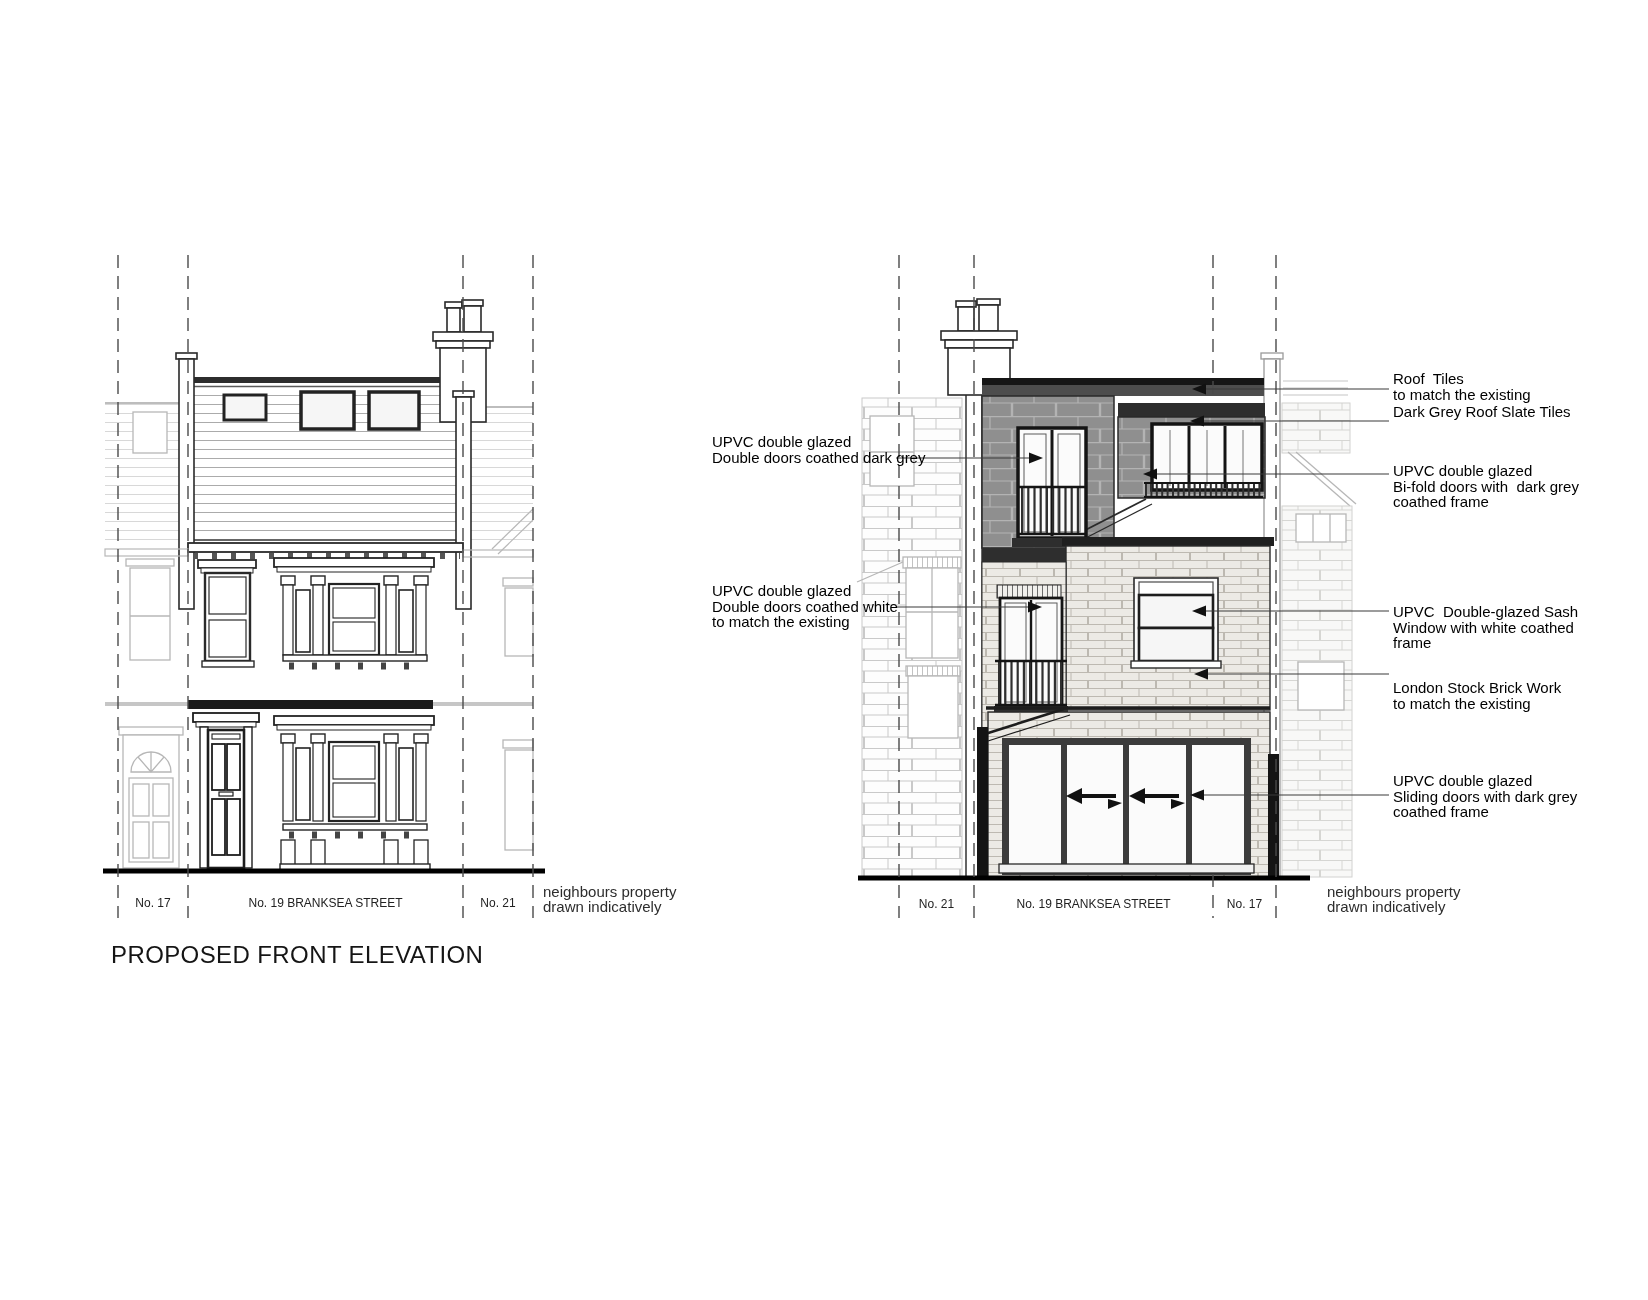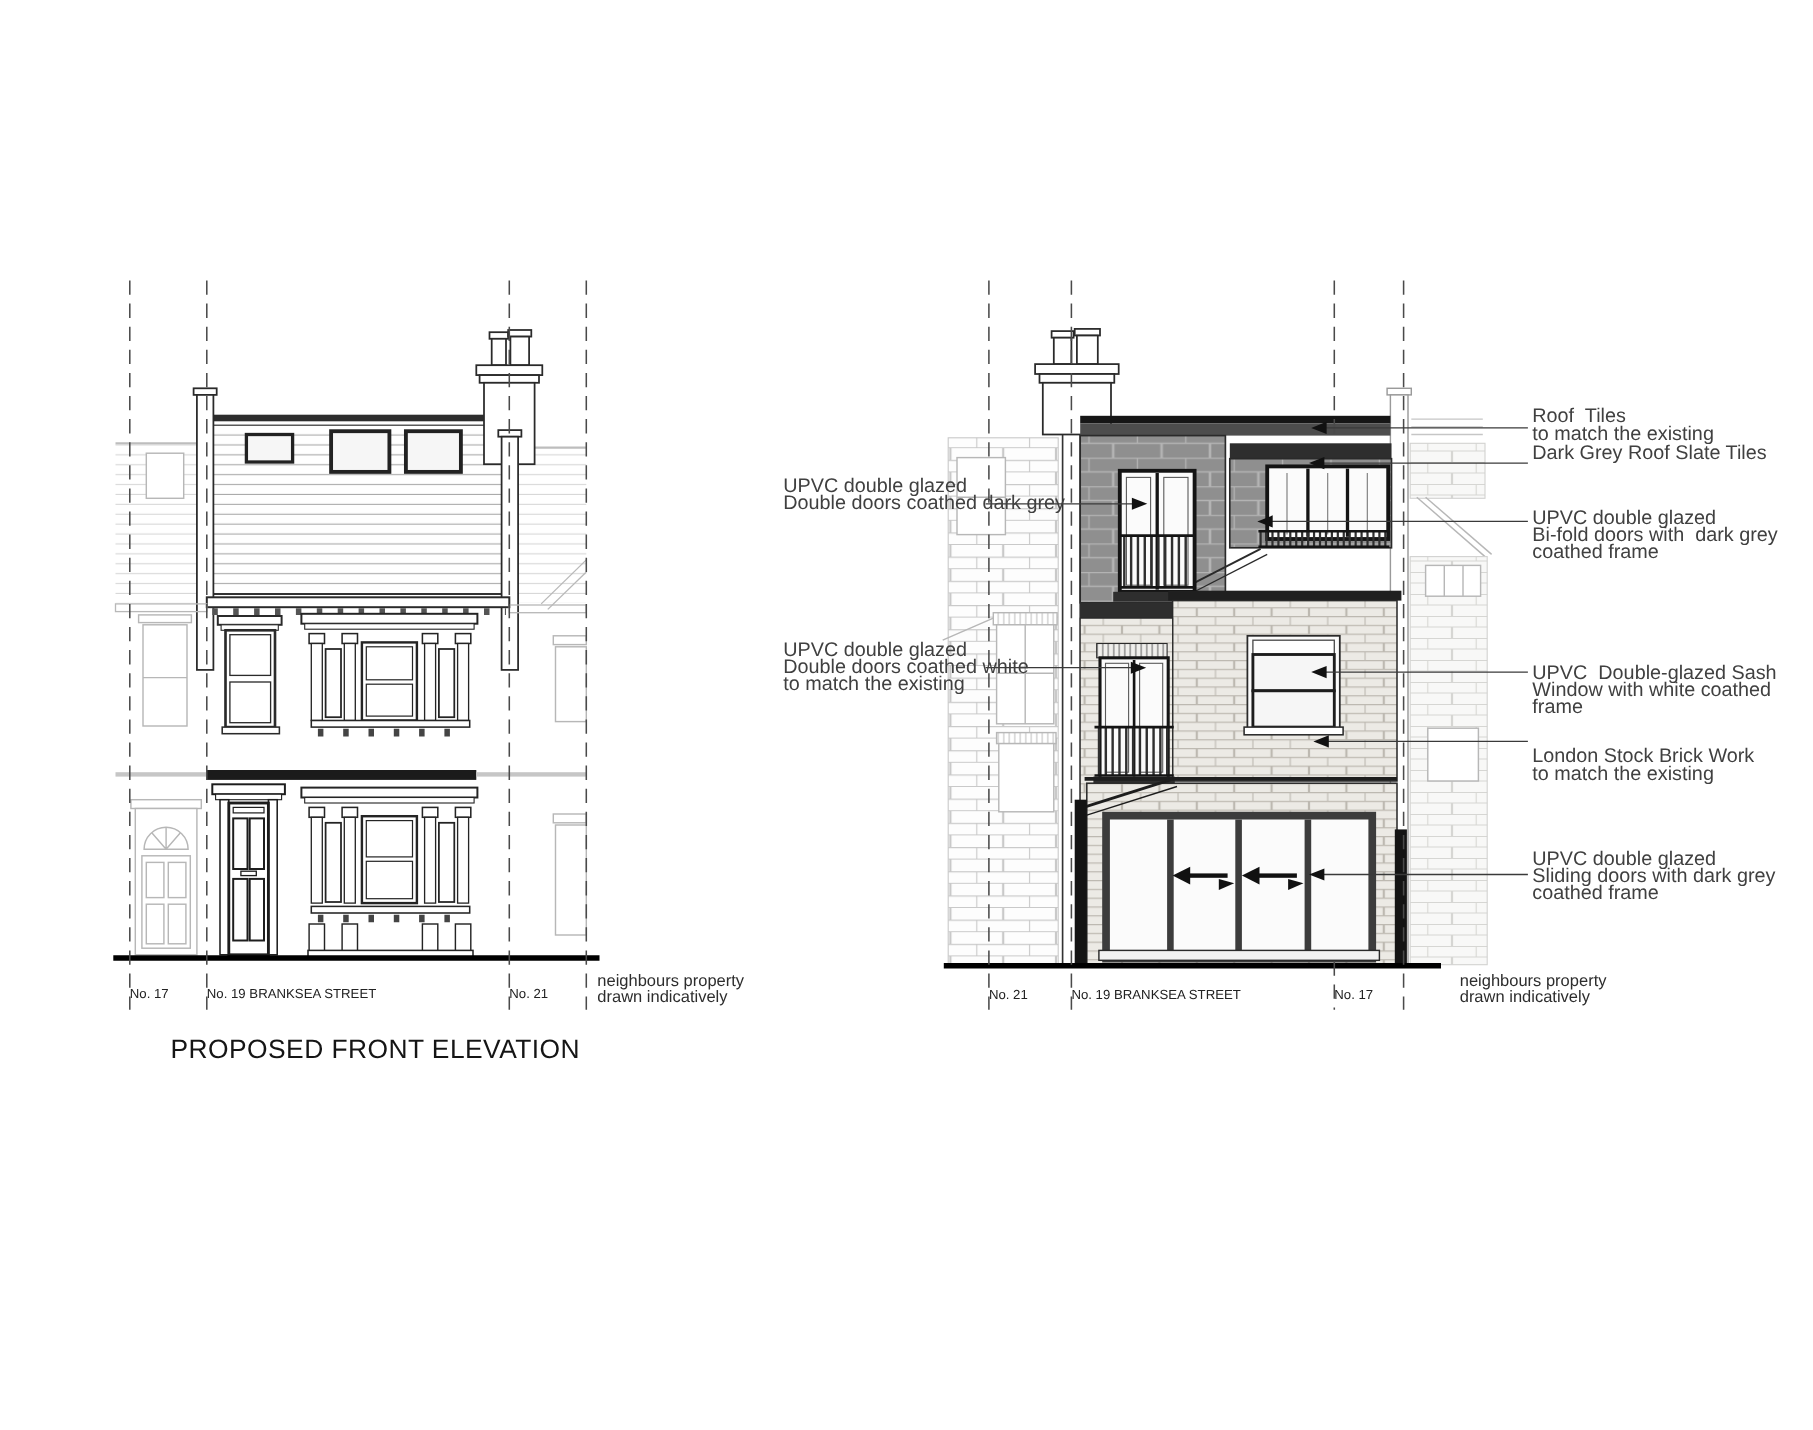--- a/index.html
+++ b/index.html
@@ -3,23 +3,23 @@
 <meta charset="utf-8">
 <style>
   html,body{margin:0;padding:0;background:#ffffff;}
   .canvas{
     position:relative;width:1648px;height:1300px;background:#ffffff;overflow:hidden;
     font-family:"Liberation Sans","DejaVu Sans",sans-serif;color:#1c1c1c;
   }
   .canvas svg{position:absolute;left:0;top:0;}
   .txt{position:absolute;white-space:pre;}
   .title{font-size:24px;letter-spacing:.4px;color:#151515;}
-  .plot{font-size:12px;color:#222;text-align:left;}
+  .plot{font-size:12px;color:#222;text-align:center;}
   .note{font-size:15px;line-height:15px;color:#2d2d2d;}
-  .ann{font-size:18px;line-height:15.5px;color:#404040;}
+  .ann{font-size:15px;line-height:15.5px;color:#000000;}
 </style>
 </head>
 <body>
 
 <div class="canvas">
 
 <svg width="1648" height="1300" viewBox="0 0 1648 1300">
   <defs>
     <pattern id="pRoof" width="10" height="9" patternUnits="userSpaceOnUse">
       <rect width="10" height="9" fill="#ffffff"></rect>
@@ -367,21 +367,21 @@
       <line x1="1389" y1="611" x2="1204" y2="611"></line>
       <path d="M1192 611 L1206 605.5 L1206 616.5 Z" fill="#111111" stroke="none"></path>
       <line x1="1389" y1="674" x2="1206" y2="674"></line>
       <path d="M1194 674 L1208 668.5 L1208 679.5 Z" fill="#111111" stroke="none"></path>
       <line x1="1389" y1="795" x2="1202" y2="795"></line>
       <path d="M1190 795 L1204 789.5 L1204 800.5 Z" fill="#111111" stroke="none"></path>
     </g>
   </g>
 </svg>
 
-<div class="txt title" style="left:111px;top:941px;margin-left:44px;">PROPOSED FRONT ELEVATION</div>
+<div class="txt title" style="left:111px;top:941px;">PROPOSED FRONT ELEVATION</div>
 
 <div class="txt plot" style="left:118px;top:896px;width:70px;">No. 17</div>
 <div class="txt plot" style="left:188px;top:896px;width:275px;">No. 19 BRANKSEA STREET</div>
 <div class="txt plot" style="left:463px;top:896px;width:70px;">No. 21</div>
 <div class="txt note" style="left:543px;top:884px;">neighbours property
 drawn indicatively</div>
 
 <div class="txt plot" style="left:899px;top:897px;width:75px;">No. 21</div>
 <div class="txt plot" style="left:974px;top:897px;width:239px;">No. 19 BRANKSEA STREET</div>
 <div class="txt plot" style="left:1213px;top:897px;width:63px;">No. 17</div>

